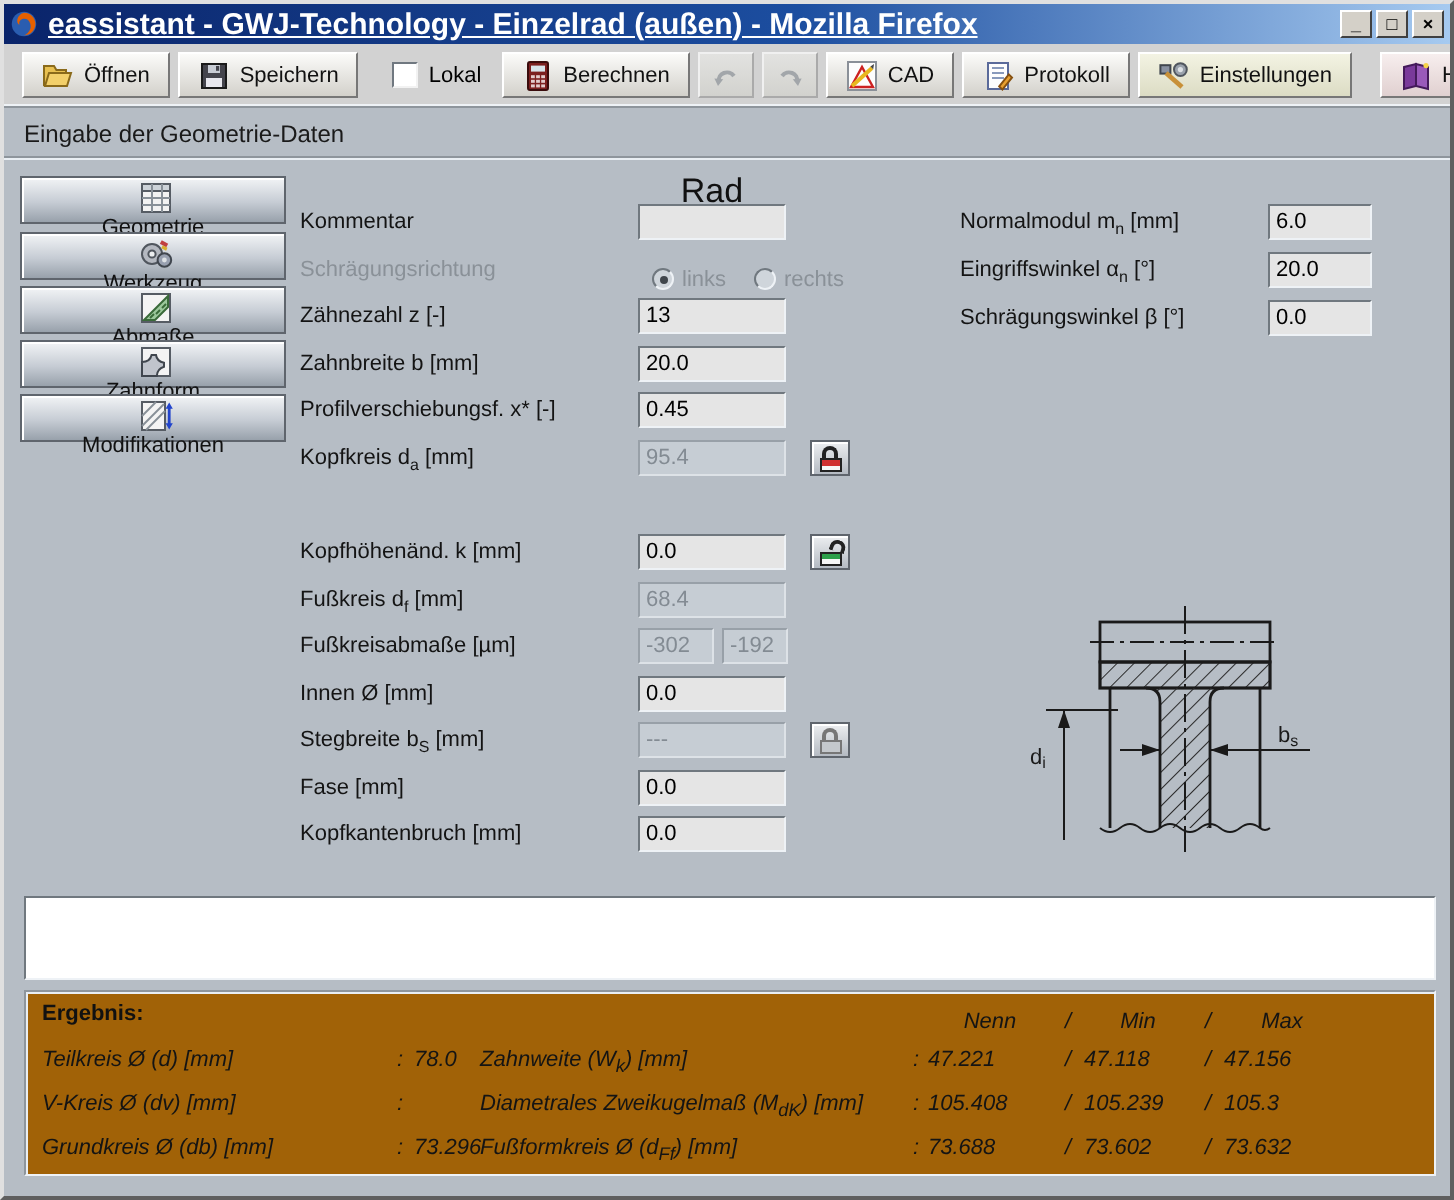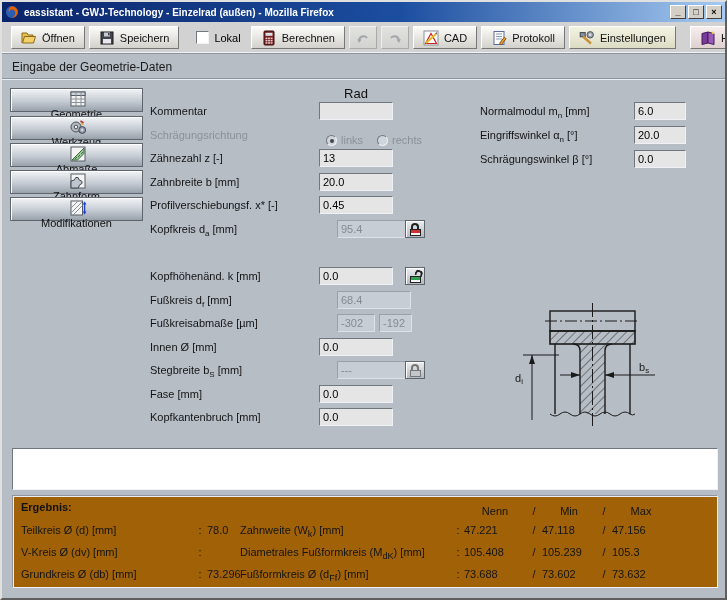--- a/index.html
+++ b/index.html
@@ -3,21 +3,21 @@
 <meta charset="utf-8">
 <style>
   * { box-sizing: border-box; }
   body { margin:0; background:#9aa0a8; font-family:"Liberation Sans",sans-serif; }
   .window { position:relative; width:727px; height:600px; background:#b6bdc5;
             border:2px solid; border-color:#e0e0e0 #5f5f5f #5f5f5f #e0e0e0; overflow:hidden; }
 
   
   .titlebar { height:20px; background:linear-gradient(90deg,#0a246a 0%,#1c4ea0 55%,#a6caf0 100%);
               display:flex; align-items:center; padding:0 3px; gap:5px; }
-  .titlebar .title { flex:1; color:#fff; font-weight:bold; font-size:10px; white-space:nowrap; overflow:hidden; }
+  .titlebar .title { flex:1; color:#fff; font-weight:bold; font-size:15px; white-space:nowrap; overflow:hidden;text-decoration:underline; }
   .winbtns { display:flex; gap:2px; }
   .winbtn { width:16px; height:14px; background:#d4d0c8; border:1px solid; border-color:#ffffff #404040 #404040 #ffffff;
             font-size:9px; line-height:11px; text-align:center; font-weight:bold; color:#000; padding:0; cursor:default; }
 
   
   .toolbar { height:32px; background:#d2d2d2; border-bottom:1px solid #8e959c; box-shadow:inset 0 -1px 0 #eef2f6;
              display:flex; align-items:center; padding:0 9px; gap:4px; }
   .tbtn { height:23px; display:inline-flex; align-items:center; gap:5px; padding:0 9px;
           background:linear-gradient(#fbfbf9,#d3d1cb); border:1px solid; border-color:#ffffff #777 #777 #ffffff;
           font-size:11px; color:#111; cursor:default; }
@@ -36,29 +36,29 @@
              border-top:1px solid #8e959c; border-bottom:1px solid #e9eef3; }
 
   
   .sbtn { position:absolute; left:8px; width:133px; height:24px; display:flex; align-items:center;
           background:linear-gradient(#f2f4f6 0%,#c6ccd4 55%,#98a1ab 100%);
           border:1px solid #5f656d; box-shadow:inset 1px 1px 0 #fff; cursor:default;flex-direction:column; }
   .sbtn .sicon { width:18px; height:18px; margin-left:3px; flex:0 0 auto; }
   .sbtn .slabel { flex:1; text-align:center; font-size:11px; color:#111; }
 
   
-  .colhead { position:absolute; left:317px; width:74px; top:31px; text-align:center; font-size:13px; color:#111; }
+  .colhead { position:absolute; left:317px; width:74px; top:31px; text-align:center; font-size:17px; color:#111; }
   .frow { position:absolute; left:0; right:0; height:18px; }
   .flabel { position:absolute; left:148px; top:0; line-height:18px; font-size:11px; color:#141414; white-space:nowrap; }
   .flabel.gray { color:#8a9198; }
   .flabel sub, .rlabel sub { font-size:8px; }
   .fin { position:absolute; left:317px; top:0; width:74px; height:18px; border:1px solid;
          border-color:#70787f #eef2f6 #eef2f6 #70787f; background:#e5e5e5; color:#000;
          font:11px "Liberation Sans",sans-serif; padding:0 3px; }
-  .fin.dis { background:#c6cdd4; color:#838b93; border-color:#98a0a8 #dde2e7 #dde2e7 #98a0a8;margin-left:18px; }
+  .fin.dis { background:#c6cdd4; color:#838b93; border-color:#98a0a8 #dde2e7 #dde2e7 #98a0a8; }
   .fin.h1 { width:38px; }
   .fin.h2 { left:359px; width:33px; }
   .lockbtn { position:absolute; left:403px; top:0; width:20px; height:18px; padding:1px 0 0 0;
              background:linear-gradient(#edeff1,#b4bac2); border:1px solid #5f656d; box-shadow:inset 1px 1px 0 #fff; cursor:default; }
   .shackle { display:block; width:8px; height:6px; margin:0 auto; border:2px solid #222; border-bottom:none; border-radius:4px 4px 0 0; }
   .shackle.open { transform:translateX(4px) rotate(18deg); }
   .shackle.grayed { border-color:#777; }
   .lockbody { display:block; width:11px; height:7px; margin:0 auto; border:1px solid #222; }
   .lockbody.red   { background:linear-gradient(#d03030 55%, #f6f6f6 55%); }
   .lockbody.green { background:linear-gradient(#2ca04a 55%, #f6f6f6 55%); }
@@ -71,21 +71,21 @@
 
   .rrow .rlabel { position:absolute; left:478px; top:0; line-height:18px; font-size:11px; color:#141414; white-space:nowrap; }
   .rrow .fin { left:632px; width:52px; }
 
   
   .msg { position:absolute; left:10px; top:393px; width:706px; height:42px; background:#fff;
          border:1px solid; border-color:#70787f #eef2f6 #eef2f6 #70787f; }
   .results { position:absolute; left:10px; top:440px; width:706px; height:93px; background:#a16207;
              border:1px solid; border-color:#8e959c #eef2f6 #eef2f6 #8e959c; box-shadow:inset 1px 1px 0 #e9eef3; }
   .res-title { position:absolute; left:8px; top:5px; font-size:11px; font-weight:bold; color:#111; }
-  .res-grid { position:absolute; display:grid; height:20px; line-height:20px; font-size:11px; color:#141414; }
+  .res-grid { position:absolute; display:grid; height:20px; line-height:20px; font-size:11px; color:#141414;font-style:italic; }
   .res-left { left:8px; width:300px; grid-template-columns:172px 14px 100px; }
   .res-mid  { left:227px; width:470px; grid-template-columns:212px 12px 62px 16px 54px 16px 58px; }
   .res-grid .sep { text-align:center; }
   .res-grid .hd { text-align:center; }
   .nowrap { white-space:nowrap; }
 
   .diagram { position:absolute; left:505px; top:243px; width:200px; height:140px; }
 </style>
 </head>
 <body>
@@ -411,21 +411,21 @@
       <div class="res-grid res-mid" style="top:24px">
         <span class="nowrap"><span>Zahnweite (W</span><sub>k</sub><span>) [mm]</span></span>
         <span class="sep">:</span>
         <span>47.221</span>
         <span class="sep">/</span>
         <span>47.118</span>
         <span class="sep">/</span>
         <span>47.156</span>
       </div>
       <div class="res-grid res-mid" style="top:46px">
-        <span class="nowrap"><span>Diametrales Fußformkreis (M</span><sub>dK</sub><span>) [mm]</span></span>
+        <span class="nowrap"><span>Diametrales Zweikugelmaß (M</span><sub>dK</sub><span>) [mm]</span></span>
         <span class="sep">:</span>
         <span>105.408</span>
         <span class="sep">/</span>
         <span>105.239</span>
         <span class="sep">/</span>
         <span>105.3</span>
       </div>
       <div class="res-grid res-mid" style="top:68px">
         <span class="nowrap"><span>Fußformkreis Ø (d</span><sub>Ff</sub><span>) [mm]</span></span>
         <span class="sep">:</span>

